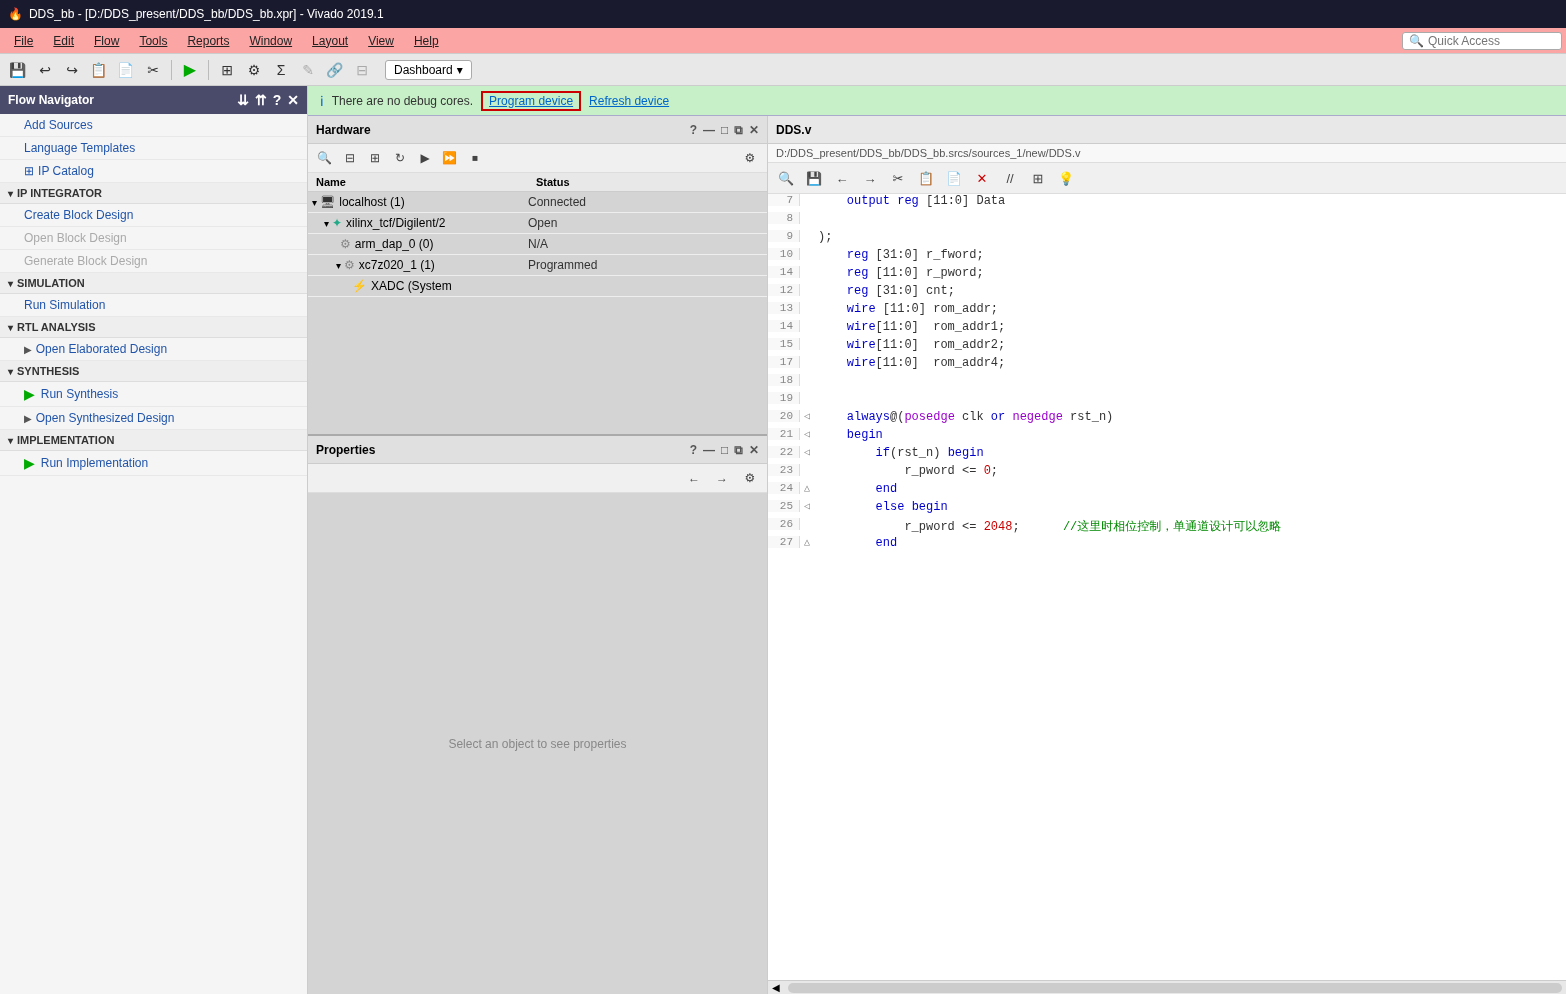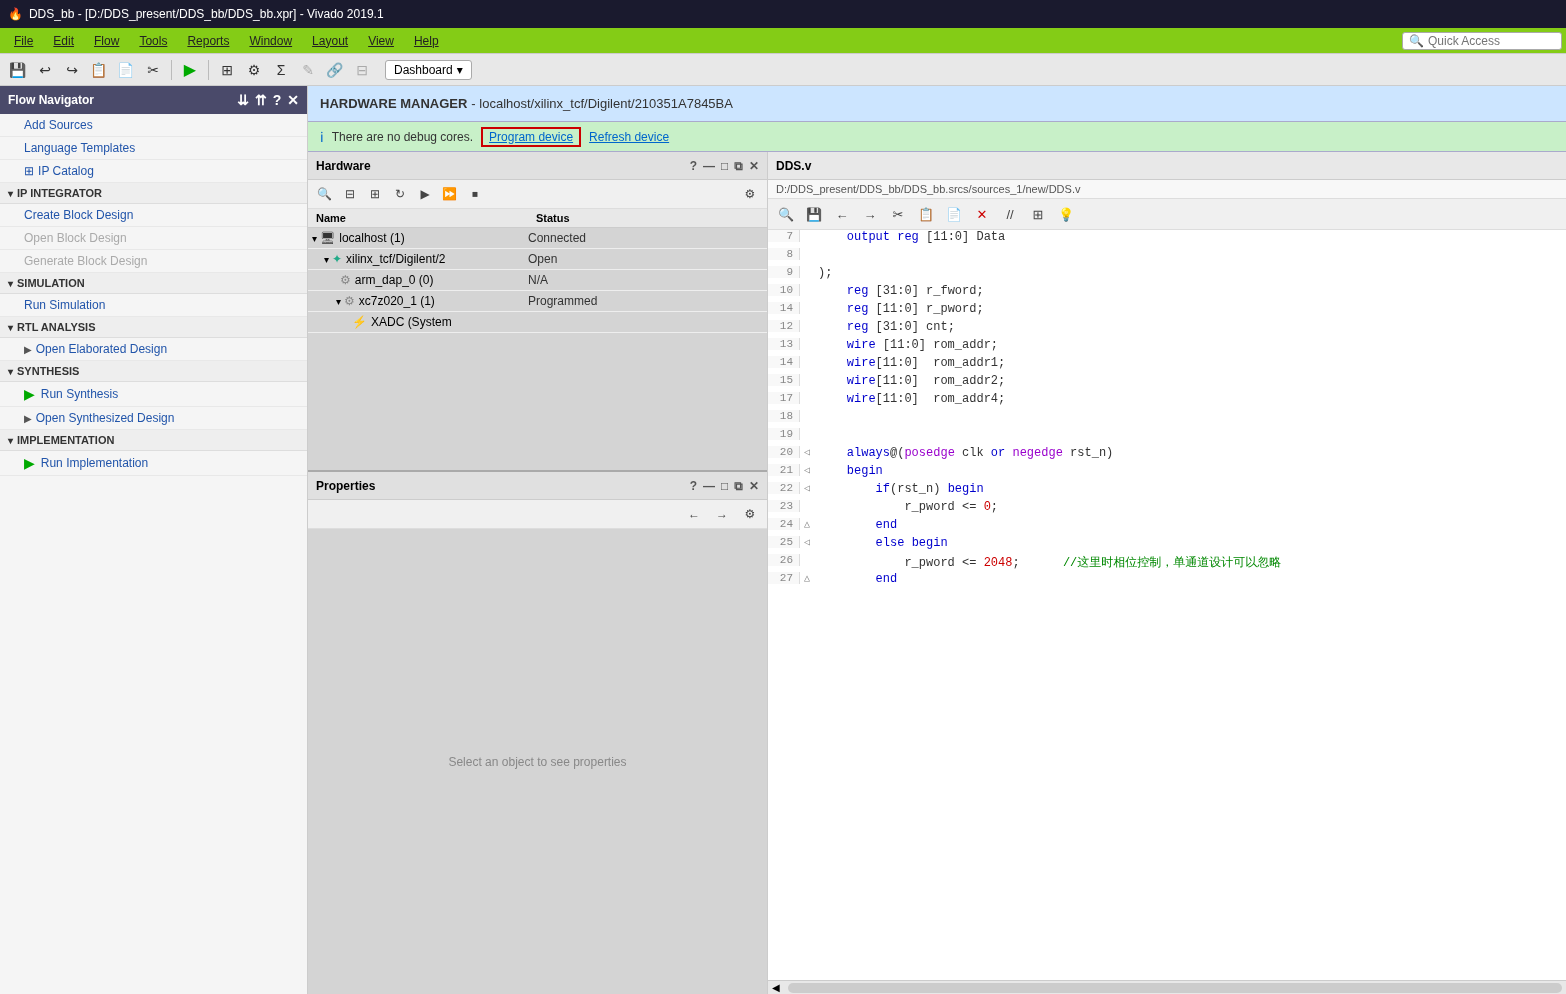--- a/index.html
+++ b/index.html
@@ -11,21 +11,21 @@
       color: #fff;
       height: 28px;
       display: flex;
       align-items: center;
       padding: 0 8px;
       font-size: 12px;
     }
 
     
     #menu-bar {
-      background: #84cc16;
+      background: #fca5a5;
       height: 26px;
       display: flex;
       align-items: center;
       padding: 0 4px;
       border-bottom: 1px solid #ccc;
     }
     #menu-bar .menu-item {
       padding: 2px 10px;
       cursor: pointer;
       font-size: 12px;
@@ -471,24 +471,20 @@
       </div>
       <div class="nav-item has-run-icon">
         <span class="run-icon">▶</span>
         <span>Run Implementation</span>
       </div>
     </div>
   </div>
 
   <div id="right-area">
 
-    <div id="hw-manager-header">
-      <span style="font-weight:bold;">HARDWARE MANAGER</span>
-      <span style="font-weight:normal;margin-left:4px;">- localhost/xilinx_tcf/Digilent/210351A7845BA</span>
-    </div>
 
     <div id="debug-bar">
       <span class="info-icon">ℹ</span>
       <span class="debug-text">There are no debug cores.</span>
       <span class="link" id="program-device-btn">Program device</span>
       <span class="link">Refresh device</span>
     </div>
 
     <div id="content-area">
 

